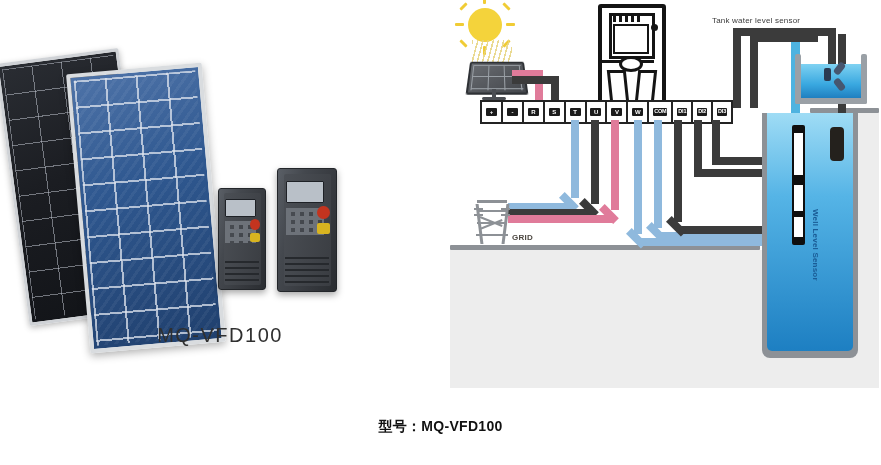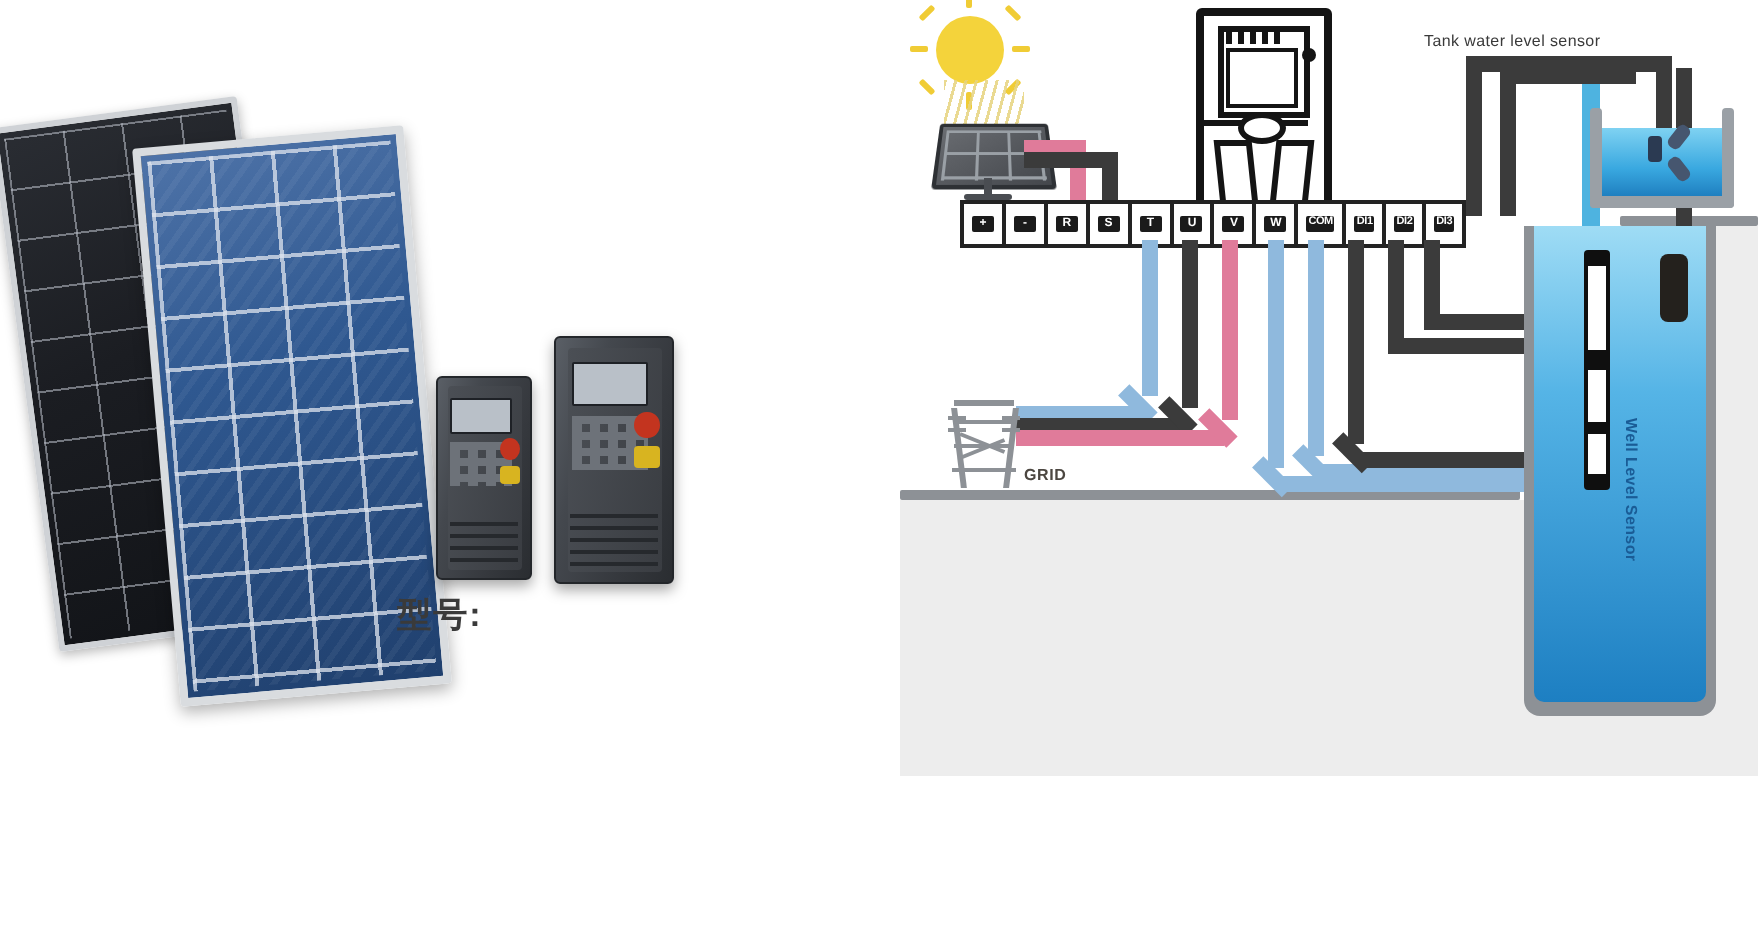--- a/index.html
+++ b/index.html
@@ -200,21 +200,21 @@
 
     <div class="vfd-photo" id="vfd-large">
       <div class="face"></div>
       <div class="screen"></div>
       <div class="keys"></div>
       <div class="knob"></div>
       <div class="knob2"></div>
       <div class="vents"></div>
     </div>
 
-    <div class="photo-caption" id="caption-line1">型号:</div>
+    <div class="photo-caption" id="caption-line2">MQ-VFD100</div>
   </div>
 
   <div id="schematic">
 
     <div id="earth-block"></div>
     <div id="earth-block-right"></div>
     <div id="ground-line"></div>
     <div id="ground-line-right"></div>
 
     <div id="sun"></div>
@@ -367,14 +367,15 @@
         <div class="s1"></div>
         <div class="s2"></div>
         <div class="s3"></div>
       </div>
       <div id="well-sensor"></div>
       <div id="label-well-sensor">Well Level Sensor</div>
     </div>
 
   </div>
 
+  <div id="bottom-caption">型号：MQ-VFD100</div>
 
 </div>
 
 </body></html>

